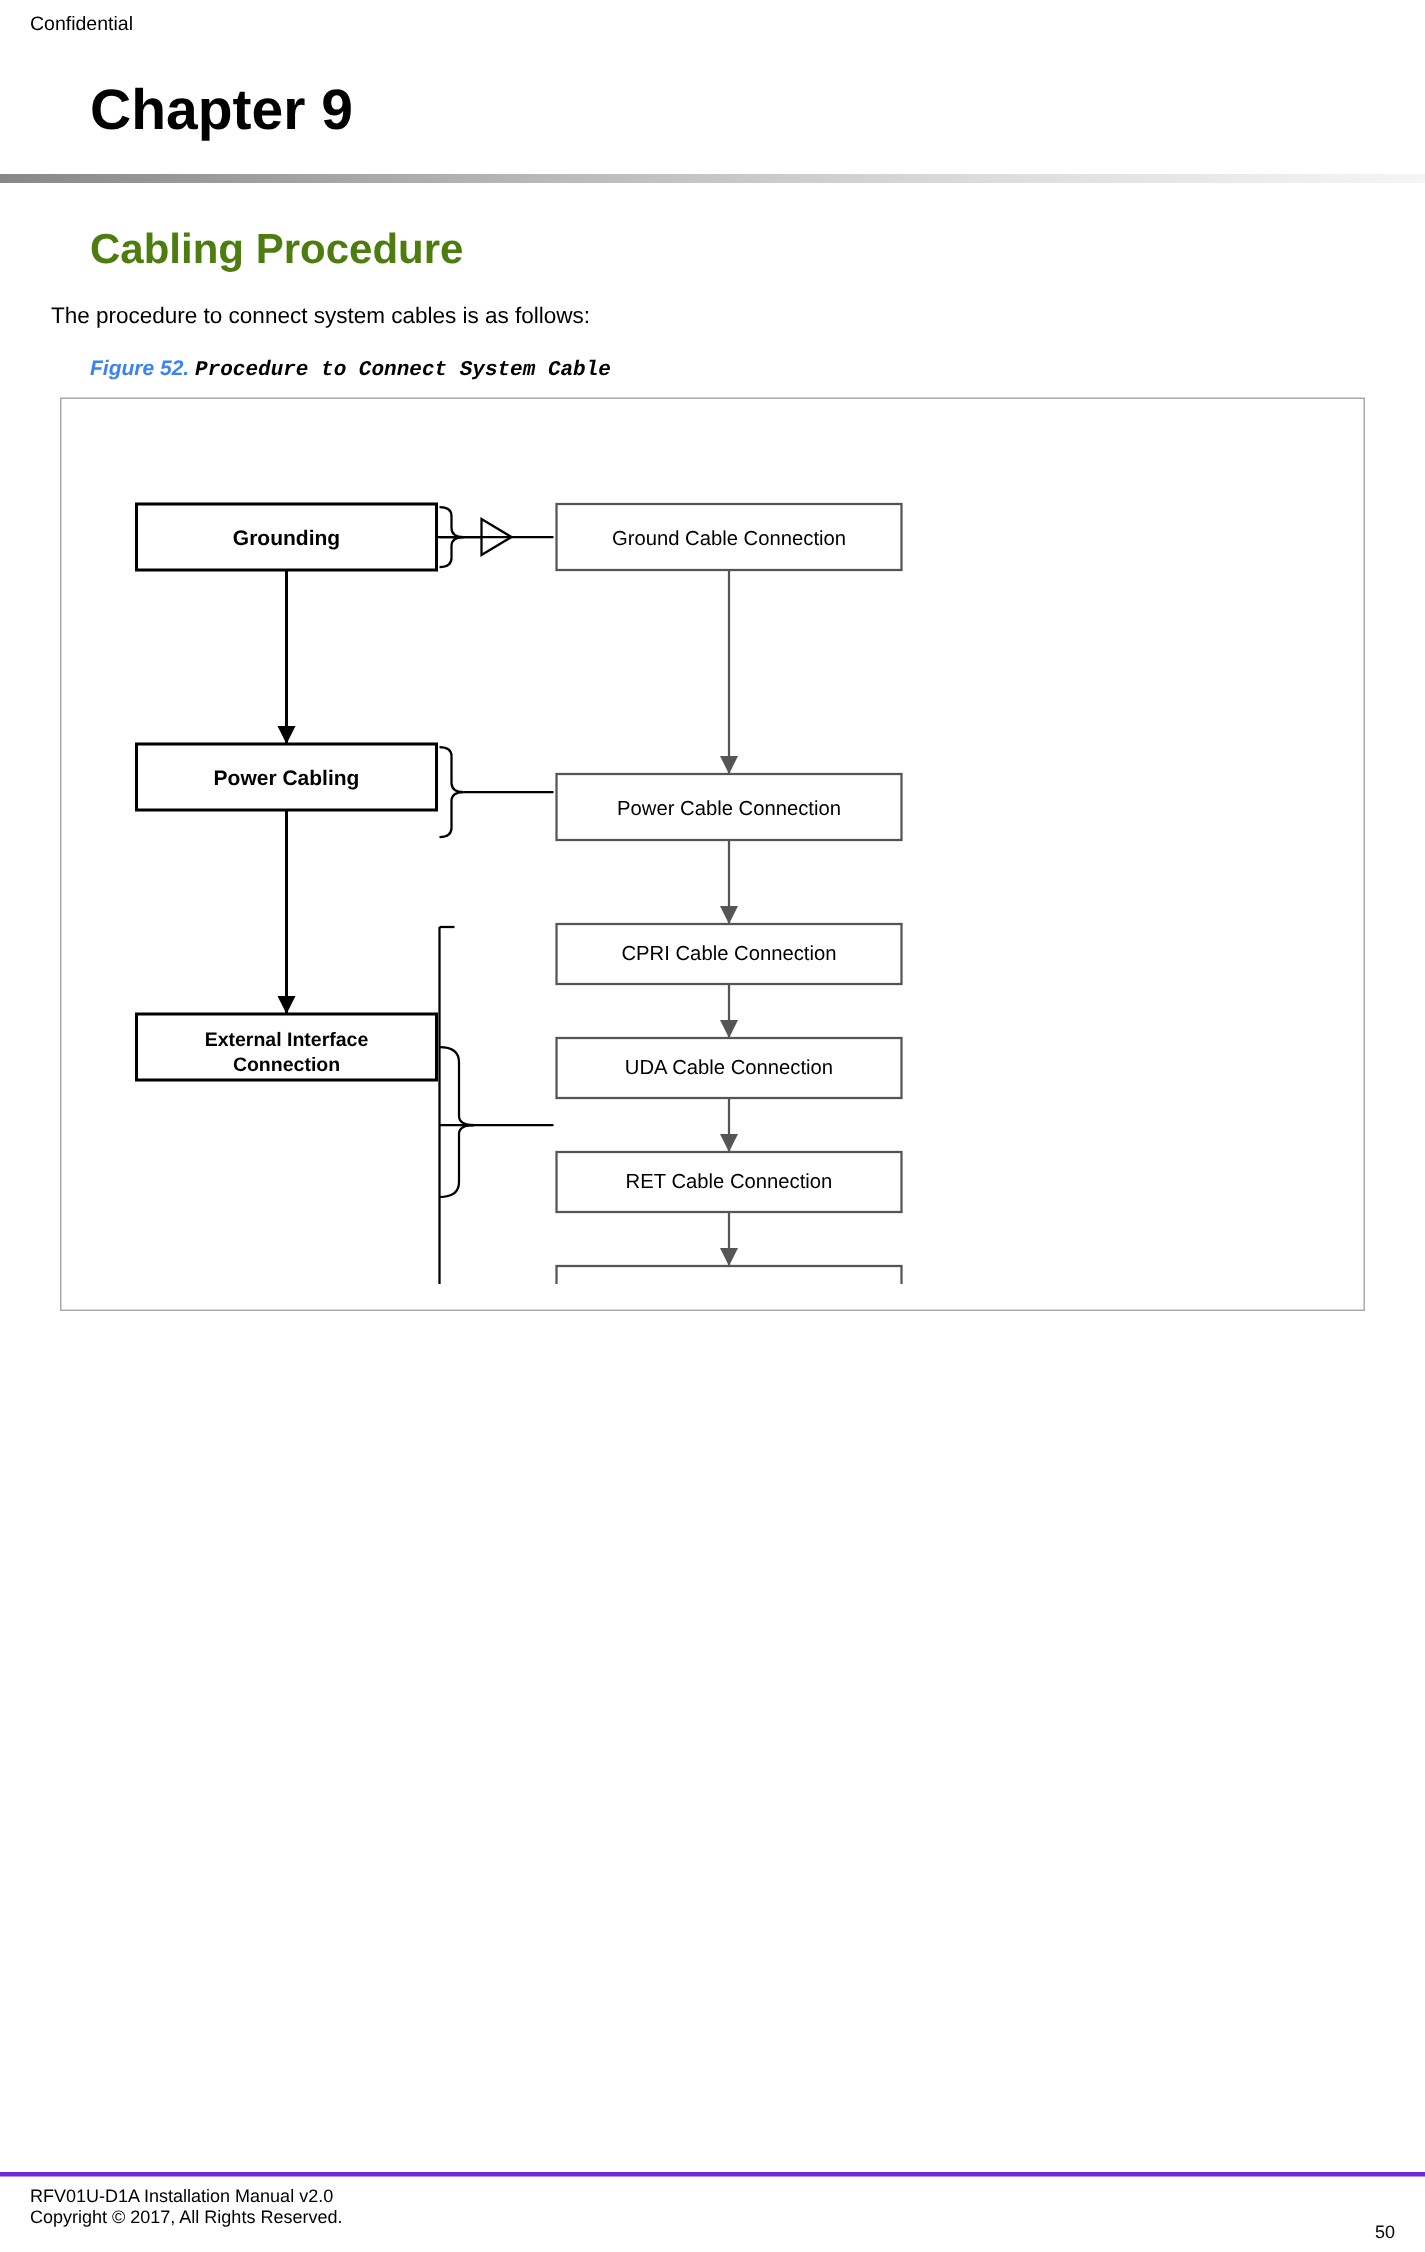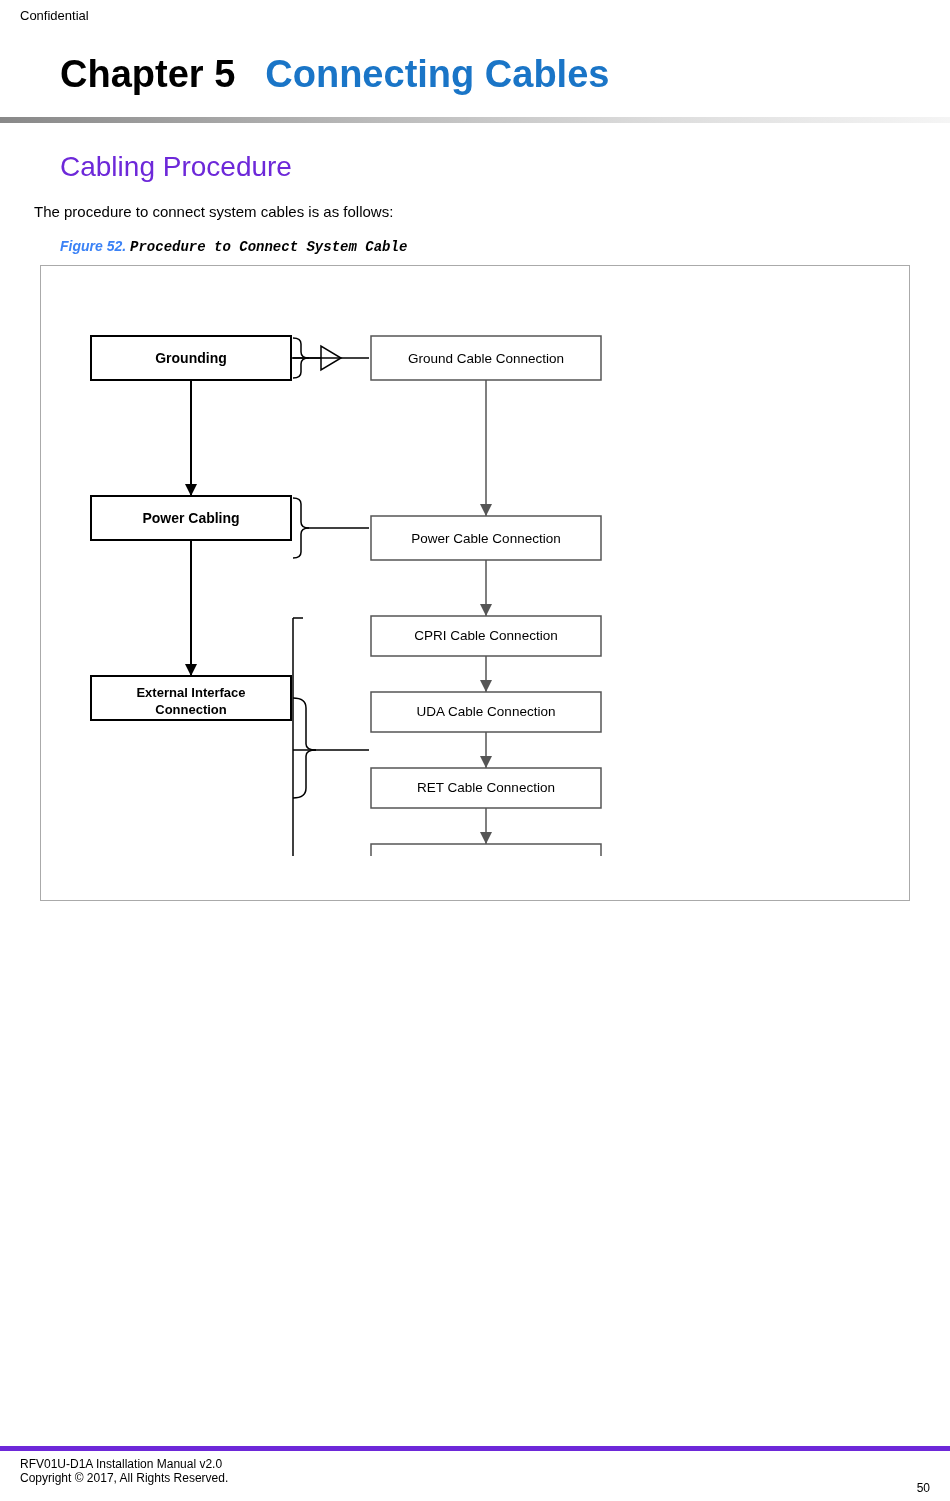--- a/index.html
+++ b/index.html
@@ -43,22 +43,22 @@
     
     .divider-bar {
       height: 6px;
       background: linear-gradient(to right, #888 0%, #bbb 40%, #ddd 70%, #f5f5f5 100%);
       margin: 10px 0 0 0;
     }
 
     
     .section-heading {
       font-size: 28px;
-      font-weight: normal;
-      color: #6d28d9;
+      font-weight: bold;
+      color: #4d7c0f;
       padding: 28px 60px 10px 60px;
     }
 
     
     .body-text {
       font-size: 15px;
       color: #000;
       padding: 10px 60px 18px 34px;
     }
 
@@ -71,53 +71,52 @@
     }
     .figure-caption span {
       color: #3b82f6;
       font-style: italic;
     }
 
     
     .figure-box {
       margin: 0 40px;
       border: 1.5px solid #aaa;
-      padding: 30px 20px 40px 20px;
+      padding: 30px 20px 12px 20px;
       background: #fff;
     }
 
     
     .footer {
       position: absolute;
       bottom: 0;
       left: 0;
       right: 0;
-      border-top: 5px solid #6d28d9;
+      border-top: 3px solid #6d28d9;
       padding: 6px 20px;
       display: flex;
       justify-content: space-between;
       font-size: 12px;
       color: #000;
     }
 
     
     .diagram-container {
       width: 100%;
       min-height: 560px;
       position: relative;
     }
   </style>
 </head>
 <body>
 
 <div class="confidential-header">Confidential</div>
 
 <div class="chapter-heading">
-  <div class="chapter-label">Chapter 5</div>
-  <div class="chapter-title">Connecting Cables</div>
+  <div class="chapter-label">Chapter 9</div>
 </div>
 
 <div class="divider-bar"></div>
 
 <div class="section-heading">Cabling Procedure</div>
 
 <div class="body-text">The procedure to connect system cables is as follows:</div>
 
 <div class="figure-caption">
   <span>Figure 52.</span>

